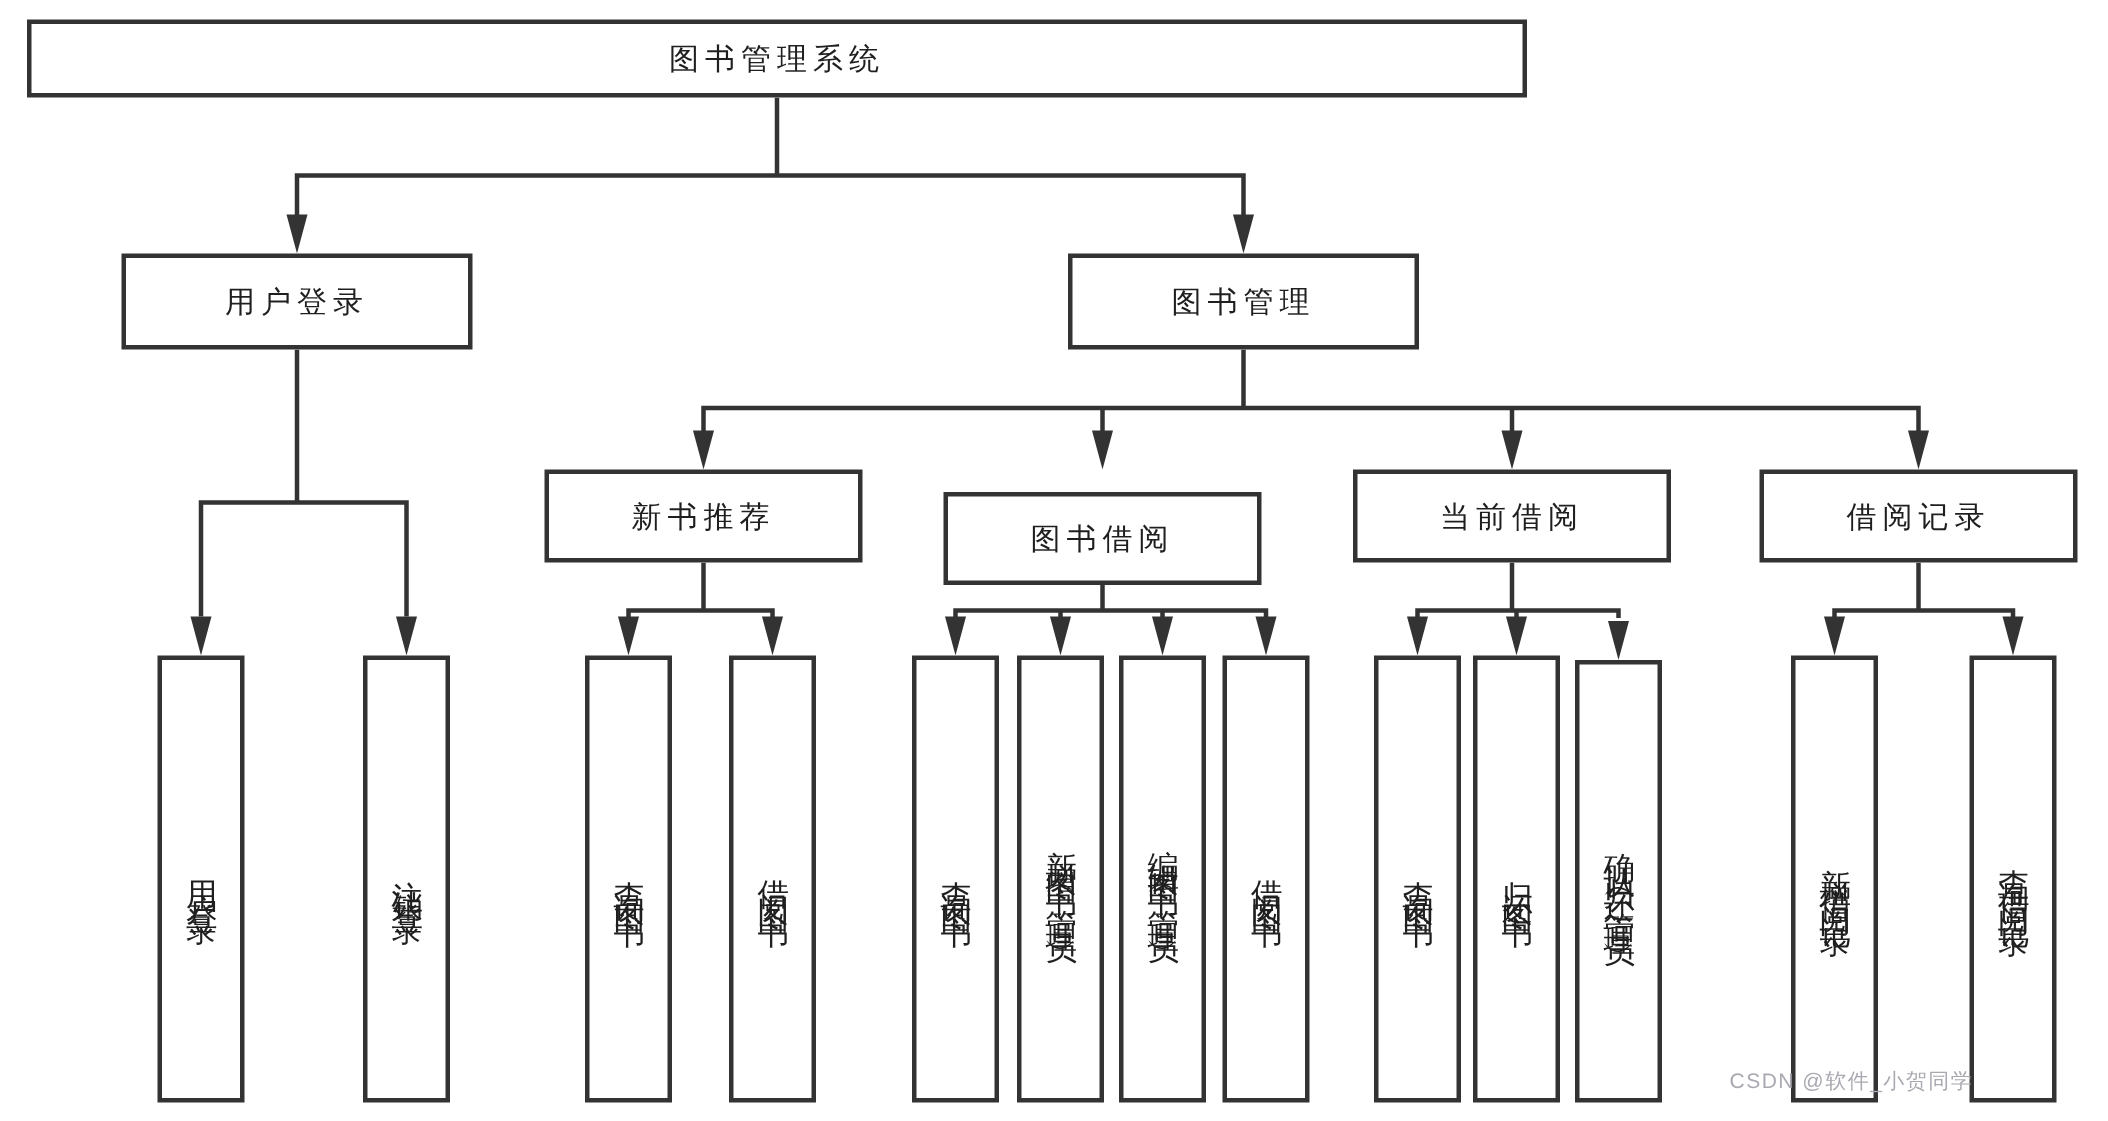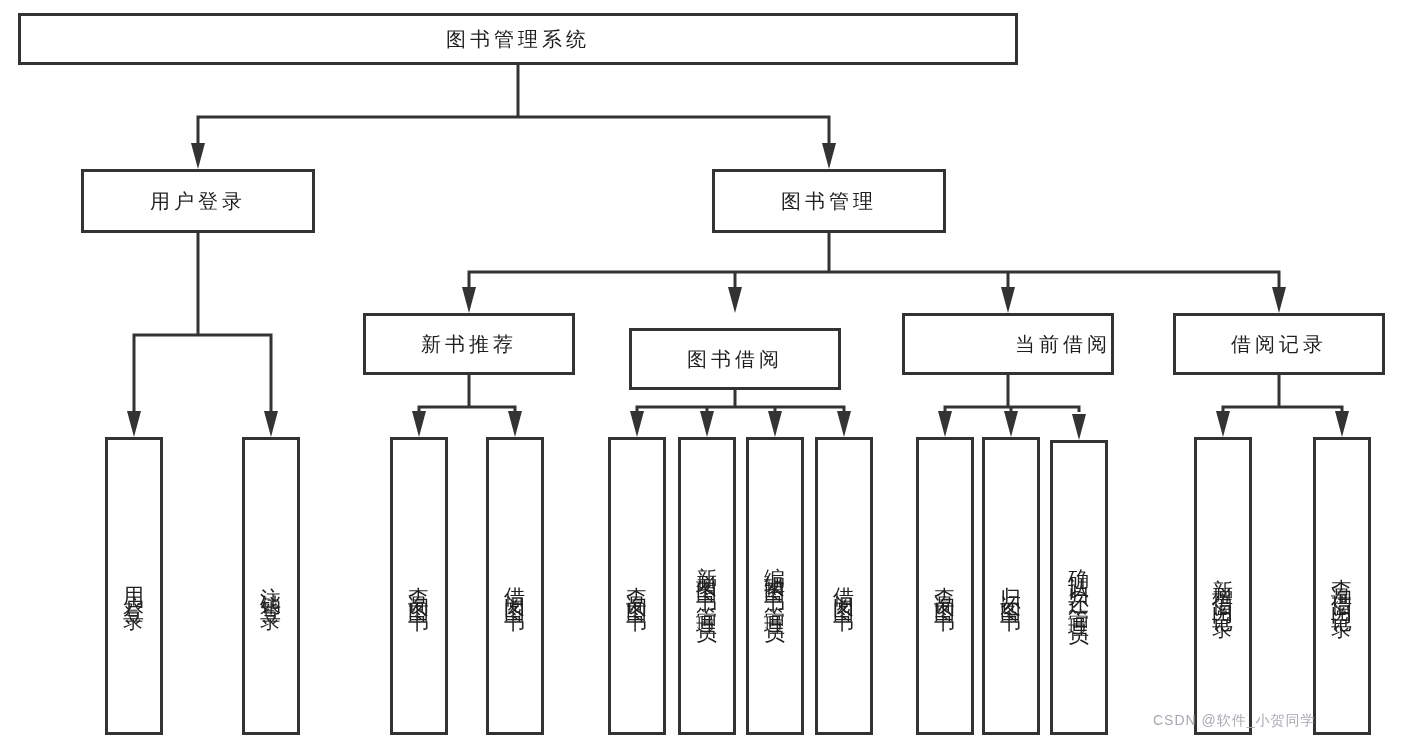--- a/index.html
+++ b/index.html
@@ -83,21 +83,21 @@
   <div class="node hbox" style="left:712px;top:169px;width:234px;height:64px;">
     <span class="lbl">图书管理</span>
   </div>
 
   <div class="node hbox" style="left:363px;top:313px;width:212px;height:62px;">
     <span class="lbl">新书推荐</span>
   </div>
   <div class="node hbox" style="left:629px;top:328px;width:212px;height:62px;">
     <span class="lbl">图书借阅</span>
   </div>
-  <div class="node hbox" style="left:902px;top:313px;width:212px;height:62px;justify-content:flex-end;">
+  <div class="node hbox" style="left:902px;top:313px;width:212px;height:62px;">
     <span class="lbl">当前借阅</span>
   </div>
   <div class="node hbox" style="left:1173px;top:313px;width:212px;height:62px;">
     <span class="lbl">借阅记录</span>
   </div>
 
   <div class="node vbox" style="left:105px;top:437px;width:58px;height:298px;">
     <span class="lbl">用户登录</span>
   </div>
   <div class="node vbox" style="left:242px;top:437px;width:58px;height:298px;">

